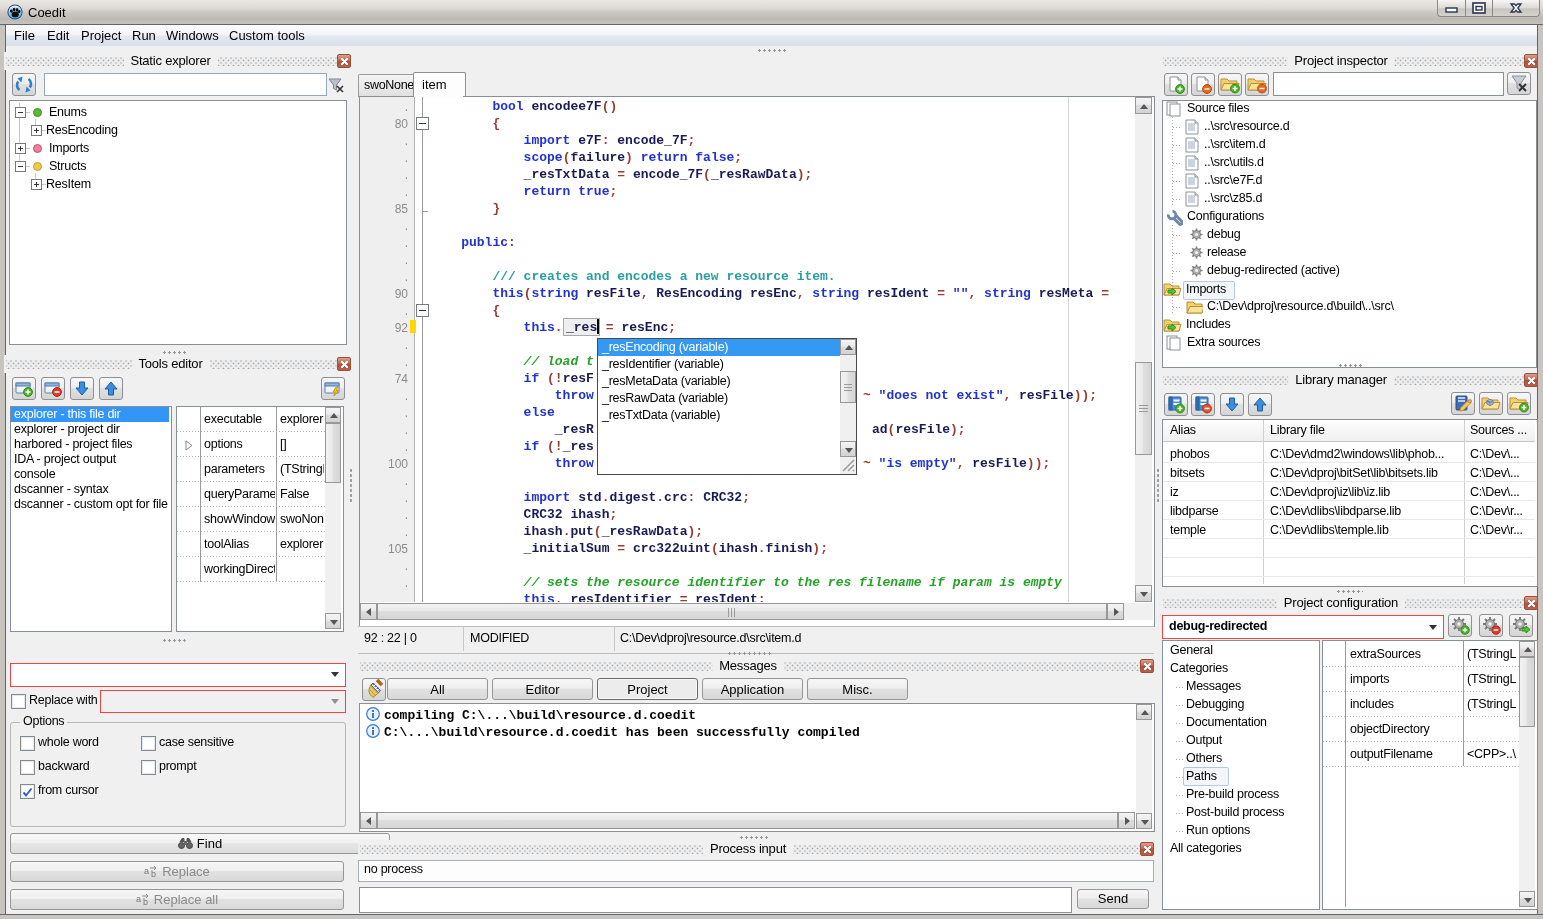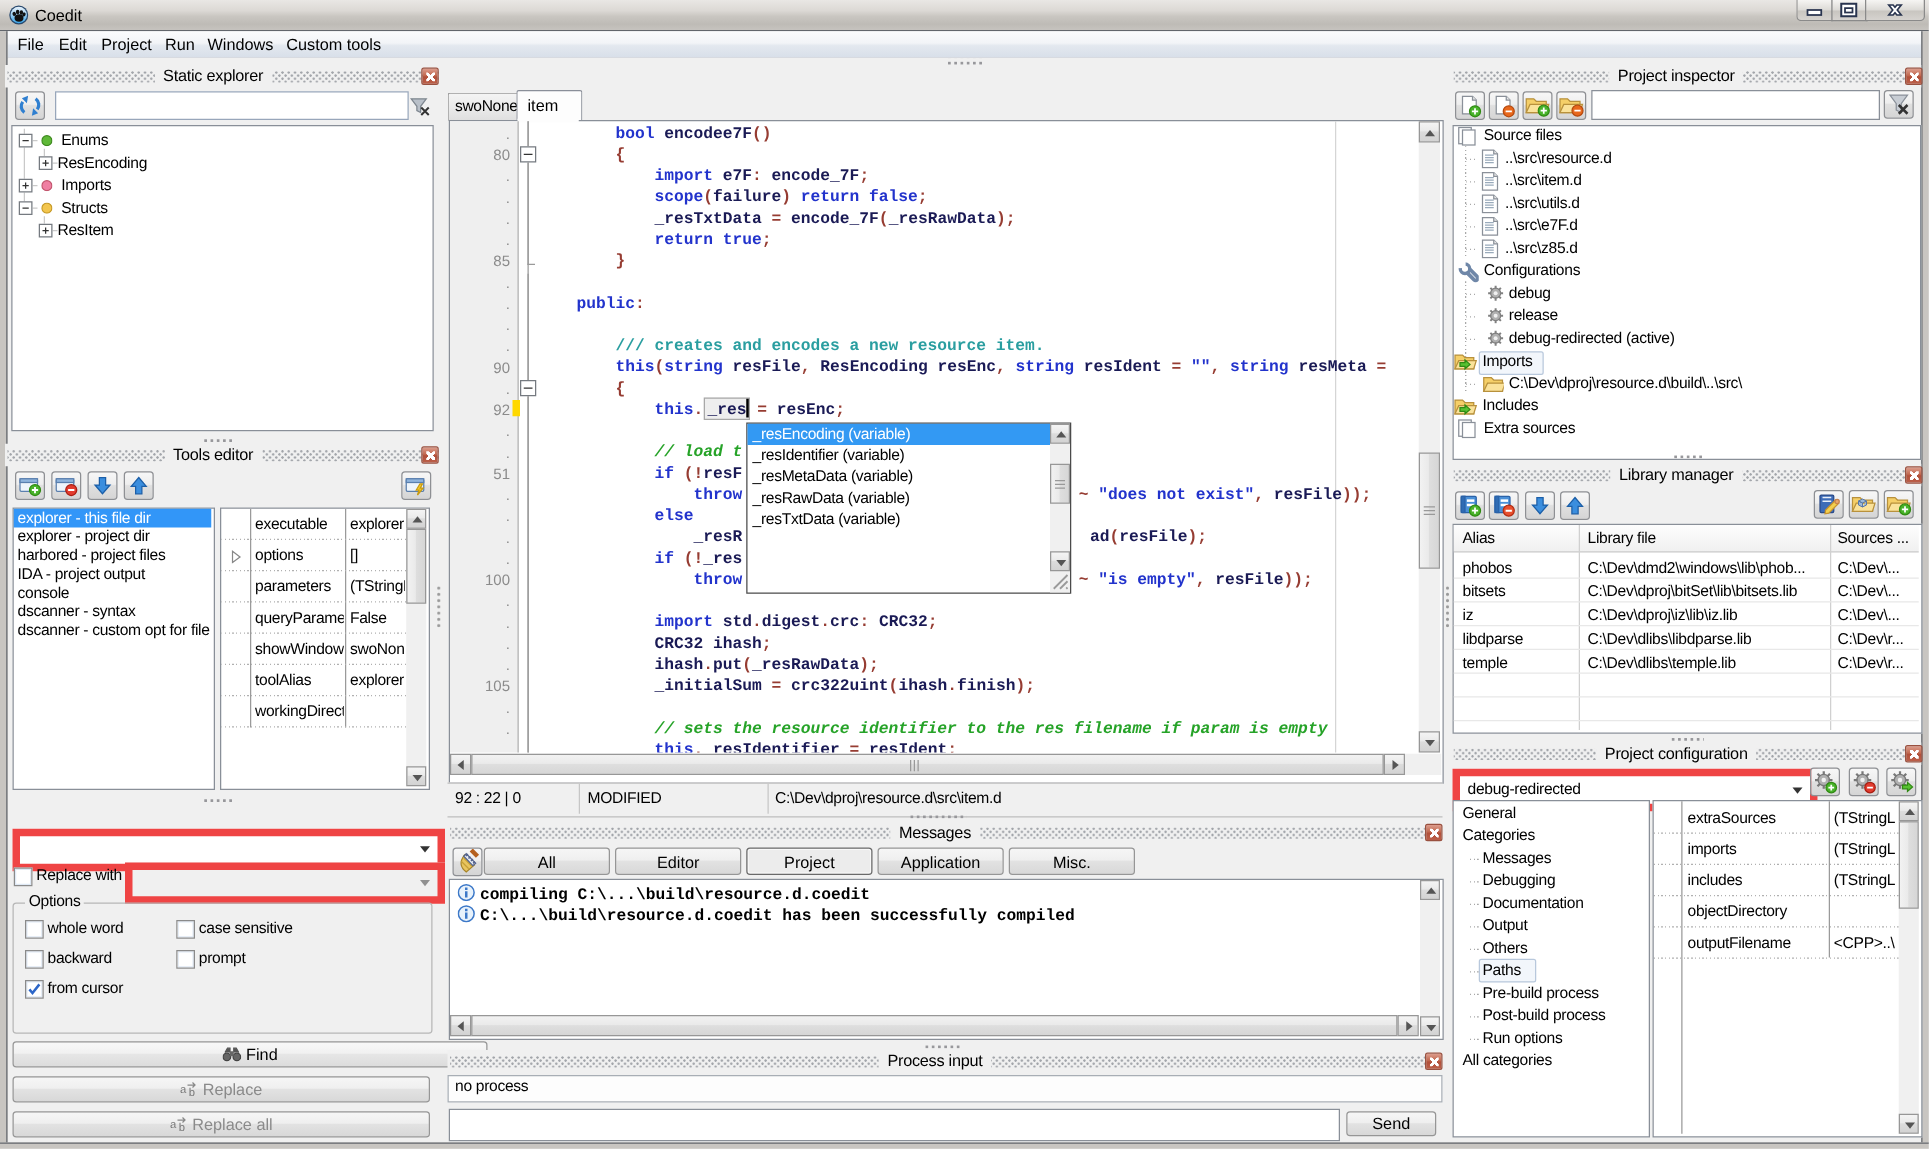--- a/index.html
+++ b/index.html
@@ -22,21 +22,21 @@
 .hdr::before{content:"";position:absolute;left:2px;right:2px;top:5px;height:9px;background-image:radial-gradient(#a2a5aa 0.8px,transparent 1.1px),radial-gradient(#a2a5aa 0.8px,transparent 1.1px);background-size:5px 5px;background-position:0 1px,2.5px 3.5px;}
 .hdr .t{position:absolute;top:1px;left:50%!important;margin-left:-8px;transform:translateX(-50%);font-size:13px;letter-spacing:-0.2px;color:#000;background:#f0f0f0;padding:0 7px;white-space:nowrap;}
 .hx{position:absolute;width:12px;height:12px;top:2px;border:1px solid #99503f;border-radius:2px;background:linear-gradient(#dd9d8d,#c26950 45%,#b1503a 55%,#bc5f49);}
 .hx::before{content:"";position:absolute;left:2.5px;top:2.5px;width:7px;height:7px;background:linear-gradient(45deg,transparent 38%,#fff 38%,#fff 62%,transparent 62%),linear-gradient(-45deg,transparent 38%,#fff 38%,#fff 62%,transparent 62%);}
 .grip{position:absolute;width:46px;height:5px;background-image:radial-gradient(#97979b 1px,transparent 1.25px);background-size:5px 5px;background-position:0 1px;}
 
 .white{position:absolute;background:#fff;border:1px solid #898f98;}
 .tbtn{position:absolute;width:24px;height:23px;background:linear-gradient(#f7f7f7,#eee 45%,#e0e0e0 50%,#d5d5d5);border:1px solid #8e9094;border-radius:3px;box-sizing:border-box;}
 .btn{position:absolute;background:linear-gradient(#f6f6f6,#efefef 45%,#e2e2e2 50%,#d8d8d8);border:1px solid #969696;border-radius:3px;box-sizing:border-box;font-size:13px;text-align:center;}
 .input{position:absolute;background:#fff;border:1px solid #898f98;}
-.combo{position:absolute;background:#fff;border:6px solid #ef4444;}
+.combo{position:absolute;background:#fff;border:1px solid #ef4444;font-weight:bold;}
 .carrow{position:absolute;right:6px;top:8px;width:0;height:0;border-left:4px solid transparent;border-right:4px solid transparent;border-top:5px solid #333;}
 .chk{position:absolute;width:13px;height:13px;background:#fff;border:1px solid #8a8a8a;box-shadow:inset 0 0 0 1px #dfe9f5;}
 .lbl{position:absolute;font-size:12.5px;letter-spacing:-0.25px;color:#000;white-space:nowrap;}
 .hstub{position:absolute;height:1px;width:7px;background-image:repeating-linear-gradient(90deg,#a8a8a8 0 1px,transparent 1px 3px);}
 .vdot{position:absolute;width:1px;background-image:repeating-linear-gradient(#a8a8a8 0 1px,transparent 1px 3px);}
 .dsep{position:absolute;width:148px;height:1px;background-image:repeating-linear-gradient(90deg,#b0b0b0 0 1px,transparent 1px 3px);}
 
 .sb{position:absolute;background:#f0f0f0;}
 .sbtn{position:absolute;background:linear-gradient(#f4f4f4,#eaeaea 45%,#dcdcdc 50%,#d3d3d3);border:1px solid #979797;box-sizing:border-box;text-align:center;}
 .sthumb{position:absolute;background:linear-gradient(90deg,#f2f2f2,#eaeaea 45%,#dedede 50%,#d6d6d6);border:1px solid #979797;box-sizing:border-box;}
@@ -302,21 +302,21 @@
     <div class="gut" style="left:360px;top:202px;">85</div>
     <div class="gut" style="left:360px;top:219px;">.</div>
     <div class="gut" style="left:360px;top:236px;">.</div>
     <div class="gut" style="left:360px;top:253px;">.</div>
     <div class="gut" style="left:360px;top:270px;">.</div>
     <div class="gut" style="left:360px;top:287px;">90</div>
     <div class="gut" style="left:360px;top:304px;">.</div>
     <div class="gut" style="left:360px;top:321px;">92</div>
     <div class="gut" style="left:360px;top:338px;">.</div>
     <div class="gut" style="left:360px;top:355px;">.</div>
-    <div class="gut" style="left:360px;top:372px;">51</div>
+    <div class="gut" style="left:360px;top:372px;">74</div>
     <div class="gut" style="left:360px;top:389px;">.</div>
     <div class="gut" style="left:360px;top:406px;">.</div>
     <div class="gut" style="left:360px;top:423px;">.</div>
     <div class="gut" style="left:360px;top:440px;">.</div>
     <div class="gut" style="left:360px;top:457px;">100</div>
     <div class="gut" style="left:360px;top:474px;">.</div>
     <div class="gut" style="left:360px;top:491px;">.</div>
     <div class="gut" style="left:360px;top:508px;">.</div>
     <div class="gut" style="left:360px;top:525px;">.</div>
     <div class="gut" style="left:360px;top:542px;">105</div>

